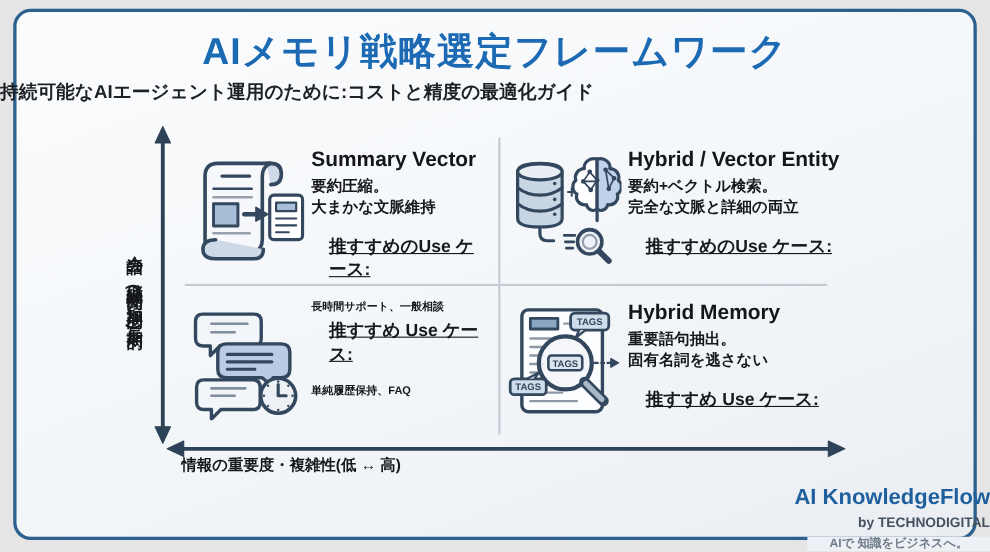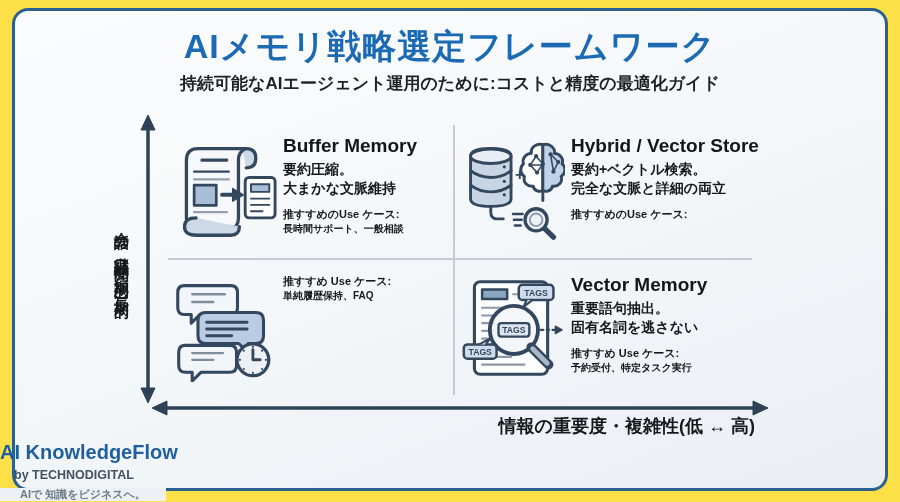--- a/index.html
+++ b/index.html
@@ -1,41 +1,41 @@
 <!DOCTYPE html>
 <html><head>
 <meta charset="utf-8">
 <style>
   html,body{margin:0;padding:0;background:#ffffff;}
-  .stage{position:relative;width:900px;height:502px;background:#fde047;overflow:hidden;
+  .stage{position:relative;width:900px;height:502px;background:#e5e5e5;overflow:hidden;
          font-family:"Liberation Sans","DejaVu Sans",sans-serif;color:#16181c;}
   .card{position:absolute;left:12px;top:8px;width:876px;height:483px;box-sizing:border-box;
         border:3px solid #2c608f;border-radius:16px;
         background:linear-gradient(160deg,#fbfcfd 0%,#f3f6f9 55%,#eaeef3 100%);}
   .title{position:absolute;left:0;right:0;top:24px;text-align:center;
          font-size:34px;font-weight:800;color:#1b6ab3;letter-spacing:1px;}
-  .subtitle{position:absolute;left:0;right:0;top:72px;text-align:center;
+  .subtitle{position:absolute;left:0;right:0;top:72px;
             font-size:17px;font-weight:700;color:#1d2025;}
   .divider-v{position:absolute;left:453px;top:125px;width:1.5px;height:270px;background:#c5cbd4;}
   .divider-h{position:absolute;left:168px;top:258px;width:584px;height:1.5px;background:#c5cbd4;}
   .cell{position:absolute;display:flex;align-items:flex-start;}
   .icon-box{flex:0 0 118px;display:flex;justify-content:center;}
   .cell-text{flex:1;min-width:0;}
   .cell-title{font-size:19px;font-weight:800;margin:0 0 3px;white-space:nowrap;color:#141619;}
   .cell-desc{font-size:14px;font-weight:700;line-height:1.35;margin:0 0 9px;white-space:pre-line;}
-  .cell-uc-label{font-size:11px;font-weight:700;line-height:1.35;margin:0;}
+  .cell-uc-label{font-size:16px;font-weight:700;line-height:1.35;margin:16px;text-decoration:underline;}
   .cell-uc{font-size:10px;font-weight:700;line-height:1.35;margin:0;white-space:pre-line;}
   .axes{position:absolute;left:0;top:0;pointer-events:none;}
   .y-label{position:absolute;left:103px;top:128px;height:266px;width:36px;
            writing-mode:vertical-rl;text-orientation:mixed;
            display:flex;align-items:center;justify-content:center;
            font-size:15px;font-weight:700;letter-spacing:3px;color:#16181c;}
-  .x-label{position:absolute;left:165px;top:414px;width:590px;text-align:right;
-           font-size:18px;font-weight:700;color:#16181c;}
-  .footer{position:absolute;left:0;right:0;top:440px;text-align:left;line-height:1.2;}
+  .x-label{position:absolute;left:165px;top:414px;width:590px;text-align:left;
+           font-size:14px;font-weight:700;color:#16181c;}
+  .footer{position:absolute;left:0;right:0;top:440px;text-align:right;line-height:1.2;}
   .brand{font-size:20px;font-weight:800;color:#1e5f9e;}
   .byline{font-size:12.5px;font-weight:600;color:#44525f;margin-top:4px;padding-left:14px;}
   .tagline{display:inline-block;font-size:11px;font-weight:600;color:#6e7b89;margin-top:2px;
            background:#edf0f4;padding:0 20px;position:relative;z-index:2;}
   svg text.plus{font:700 17px "Liberation Sans","DejaVu Sans",sans-serif;fill:#33475e;}
   svg text.tags{font:700 9px "Liberation Sans","DejaVu Sans",sans-serif;fill:#33475e;}
 </style>
 </head>
 <body>
 
@@ -78,21 +78,21 @@
           <path d="M24 80 h34" stroke-width="2.4" opacity="0.5"></path>
           <path d="M53 62 h13" stroke-width="4.2"></path>
           <path d="M64 55.5 l11 6.5 -11 6.5 z" fill="#33475e" stroke-width="1.5"></path>
           <rect x="77" y="44" width="31" height="42" rx="4" fill="#ffffff" stroke-width="3"></rect>
           <rect x="83" y="51" width="19" height="8" fill="#a8bdd6" stroke-width="2"></rect>
           <path d="M83 66 h19 M83 72.5 h19 M83 79 h12" stroke-width="2"></path>
         </g>
       </svg>
     </div>
     <div class="cell-text">
-      <p class="cell-title">Buffer Memory</p>
+      <p class="cell-title">Summary Vector</p>
       <p class="cell-desc">要約圧縮。
 大まかな文脈維持</p>
       <p class="cell-uc-label">推すすめのUse ケース:</p>
       <p class="cell-uc">長時間サポート、一般相談</p>
     </div>
   </div>
 
   <div class="cell" style="left:453px;top:125px;width:335px;height:133px;padding-top:10px;">
     <div class="icon-box">
       <svg width="106" height="108" viewBox="0 0 110 112">
@@ -123,21 +123,21 @@
           <path d="M87 60 v8"></path>
           <path d="M33 74 v6 q0 7 7 7 h6"></path>
           <path d="M56 82 h10 M57 88 h8 M58 94 h6" stroke-width="2.6"></path>
           <circle cx="80" cy="88" r="11.5" fill="#eef2f7" stroke-width="3.4"></circle>
           <circle cx="80" cy="88" r="6.5" stroke-width="2" opacity="0.5"></circle>
           <path d="M89 97 l9 9" stroke-width="5.5"></path>
         </g>
       </svg>
     </div>
     <div class="cell-text">
-      <p class="cell-title">Hybrid / Vector Store</p>
+      <p class="cell-title">Hybrid / Vector Entity</p>
       <p class="cell-desc">要約+ベクトル検索。
 完全な文脈と詳細の両立</p>
       <p class="cell-uc-label">推すすめのUse ケース:</p>
     </div>
   </div>
 
   <div class="cell" style="left:165px;top:258px;width:290px;height:137px;padding-top:16px;">
     <div class="icon-box">
       <svg width="106" height="108" viewBox="0 0 110 112">
         <g stroke="#33475e" stroke-width="3.2" stroke-linecap="round" stroke-linejoin="round" fill="none">
@@ -190,25 +190,24 @@
             <rect x="5" y="73" width="34" height="15" rx="4" fill="#cfdcec" stroke-width="2.6"></rect>
             <path d="M28 73 l4-6 l-11 6" fill="#cfdcec" stroke-width="2.2"></path>
             <text class="tags" x="22" y="84" text-anchor="middle" stroke="none">TAGS</text>
           </g>
           <path d="M85 58 h16" stroke-width="2.2" stroke-dasharray="2.5 3.5"></path>
           <path d="M100 54 l7 4 -7 4 z" fill="#33475e" stroke-width="1.4"></path>
         </g>
       </svg>
     </div>
     <div class="cell-text">
-      <p class="cell-title">Vector Memory</p>
+      <p class="cell-title">Hybrid Memory</p>
       <p class="cell-desc">重要語句抽出。
 固有名詞を逃さない</p>
       <p class="cell-uc-label">推すすめ Use ケース:</p>
-      <p class="cell-uc">予約受付、特定タスク実行</p>
     </div>
   </div>
 
   <div class="footer">
     <div class="brand">AI KnowledgeFlow</div>
     <div class="byline">by TECHNODIGITAL</div>
     <div><span class="tagline">AIで 知識をビジネスへ。</span></div>
   </div>
 </div>
 

